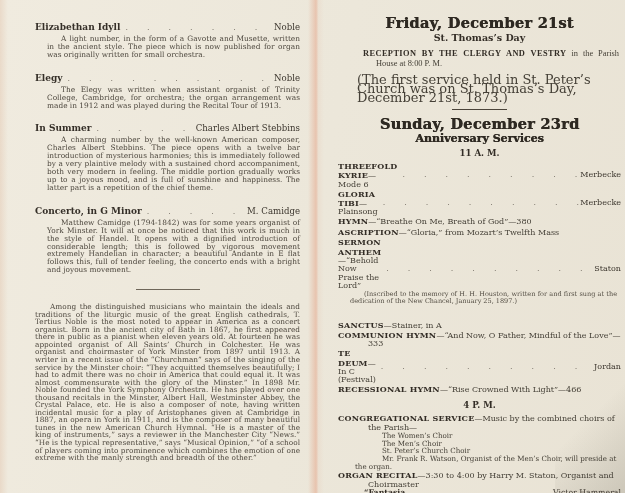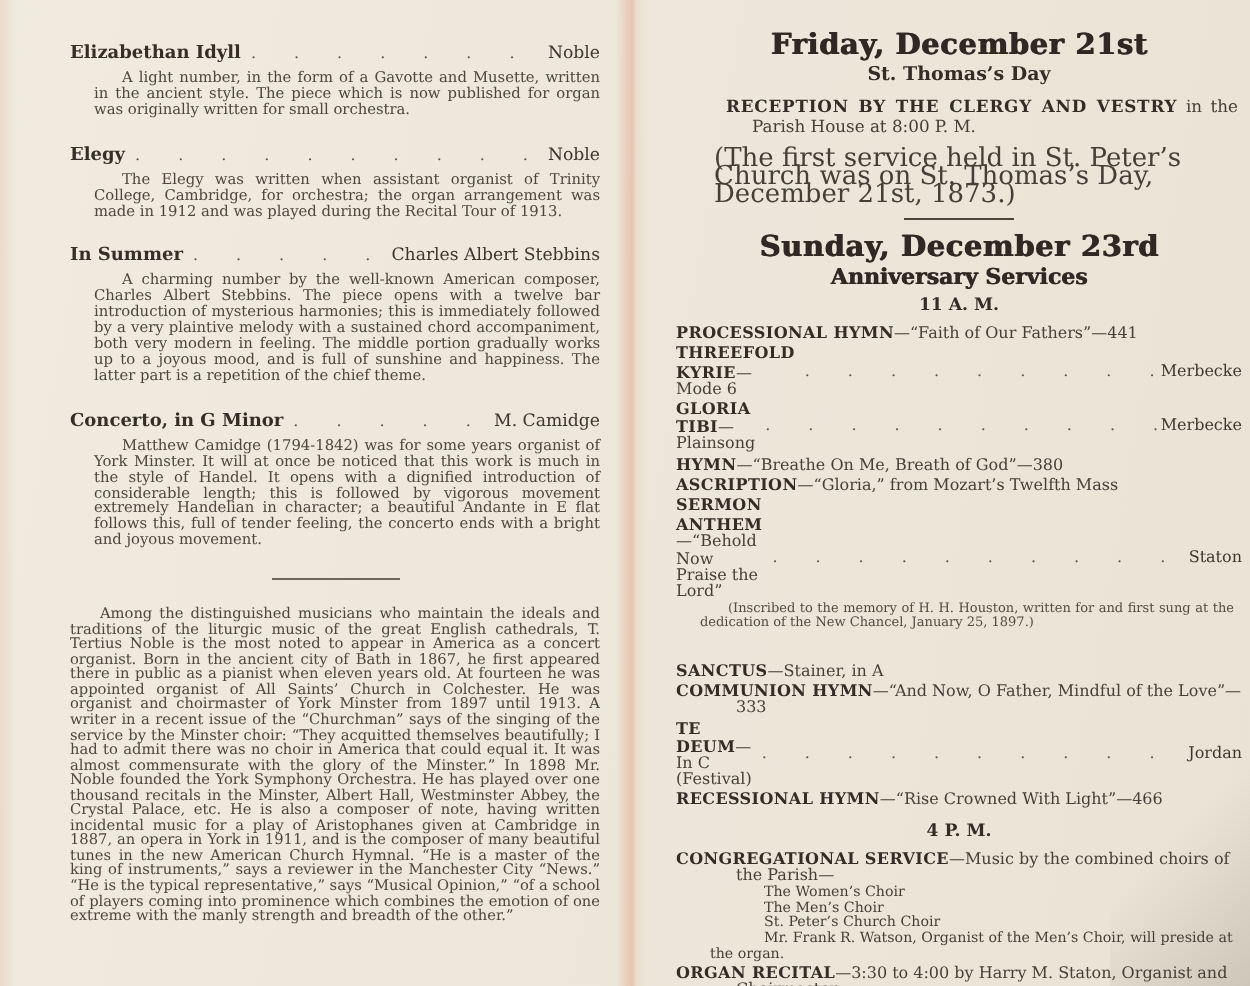--- a/index.html
+++ b/index.html
@@ -12,39 +12,39 @@
           background:linear-gradient(315deg,rgba(130,126,112,0.28),rgba(130,126,112,0) 62%);}
   .edge-left{position:absolute;left:0;top:0;width:8px;height:100%;
           background:linear-gradient(90deg,rgba(222,186,160,0.35),rgba(222,186,160,0));}
 
   .page{position:absolute;top:0;height:493px;overflow:hidden;box-sizing:border-box;}
   #left-page{left:0;width:312px;padding:22px 12px 0 35px;}
   #right-page{left:319px;width:312px;padding:15px 10px 0 19px;}
 
   
   .piece{margin-bottom:14px;}
-  .piece-head{display:flex;align-items:flex-start;}
+  .piece-head{display:flex;align-items:flex-end;}
   .piece-title{font-weight:bold;font-size:9px;color:#352f28;white-space:nowrap;}
   .leader{flex:1 1 auto;overflow:hidden;white-space:nowrap;font-size:8px;color:#5b554c;
           padding:0 5px;letter-spacing:1px;}
   .piece-comp{font-size:8.6px;white-space:nowrap;color:#3c362e;}
   .piece-desc{margin:3px 0 0 12px;font-size:7.4px;line-height:7.9px;text-align:justify;
           text-indent:14px;color:#4c463d;}
   .divider{width:64px;border:none;border-top:1px solid #6e6659;margin:15px auto 13px auto;}
   .bio{margin:0;font-size:7.35px;line-height:7.55px;text-align:justify;text-indent:15px;color:#4c463d;}
 
   
   .rp-heading{text-align:center;font-weight:bold;font-size:14.5px;line-height:16px;
           color:#2e2922;letter-spacing:0.3px;text-shadow:0.5px 0 0 #2e2922;}
   .rp-sub{text-align:center;font-weight:bold;font-size:9.5px;line-height:13px;color:#332d26;}
   .rp-sub-bl{text-align:center;font-weight:bold;font-size:11px;line-height:13px;color:#2e2922;
           text-shadow:0.4px 0 0 #2e2922;}
   .rp-time{text-align:center;font-weight:bold;font-size:8.6px;line-height:11px;margin-top:3px;color:#332d26;}
   .reception{font-size:8.4px;line-height:9.5px;margin-top:5px;padding-left:38px;text-indent:-13px;
-          text-align:justify;padding-right:2px;}
+          text-align:justify;padding-right:2px;font-family:Liberation Serif, serif;}
   .recep-bold{font-weight:bold;letter-spacing:0.4px;color:#332d26;}
   .note{width:245px;margin:4px auto 0 auto;font-size:13px;line-height:8.6px;text-align:left;}
   .rule-center{width:55px;border:none;border-top:1.3px solid #4b443a;margin:7px auto 6px auto;}
 
   .svc-list{margin-top:3px;}
   .svc{margin-top:1px;font-size:8px;line-height:8.2px;}
   .svc-flex{display:flex;align-items:center;}
   .svc-text{padding-left:30px;text-indent:-30px;}
   .svc-bold{font-weight:bold;letter-spacing:0.2px;color:#332d26;}
   .svc-comp{font-size:8px;white-space:nowrap;color:#3c362e;}
@@ -109,23 +109,20 @@
     <div class="note">(The first service held in St. Peter’s Church was on St. Thomas’s Day, December 21st, 1873.)</div>
 
     <hr class="rule-center">
 
     <div class="rp-heading">Sunday, December 23rd</div>
     <div class="rp-sub-bl">Anniversary Services</div>
     <div class="rp-time">11 A. M.</div>
 
     <div class="svc-list">
         <div class="svc">
-          <div class="svc-text"><span class="svc-bold">PROCESSIONAL HYMN</span><span>—“Faith of Our Fathers”—441</span></div>
-        </div>
-        <div class="svc">
           <div class="svc-flex">
             <span><span class="svc-bold">THREEFOLD KYRIE</span><span>—Mode 6</span></span>
             <span class="leader">.  .  .  .  .  .  .  .  .  .  .  .  .  .  .  .  .  .  .  .  .  .  .  .  .  .  .  .  .  .  .  .  .  .  .  .  .  .  .  .  </span>
             <span class="svc-comp">Merbecke</span>
           </div>
         </div>
         <div class="svc">
           <div class="svc-flex">
             <span><span class="svc-bold">GLORIA TIBI</span><span>—Plainsong</span></span>
             <span class="leader">.  .  .  .  .  .  .  .  .  .  .  .  .  .  .  .  .  .  .  .  .  .  .  .  .  .  .  .  .  .  .  .  .  .  .  .  .  .  .  .  </span>

